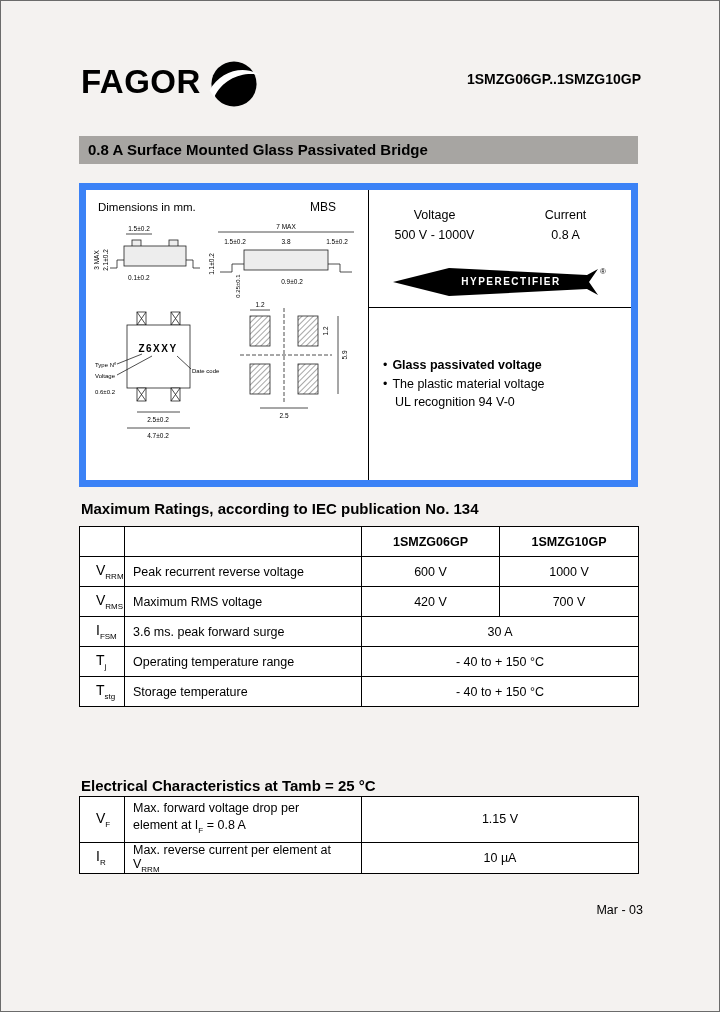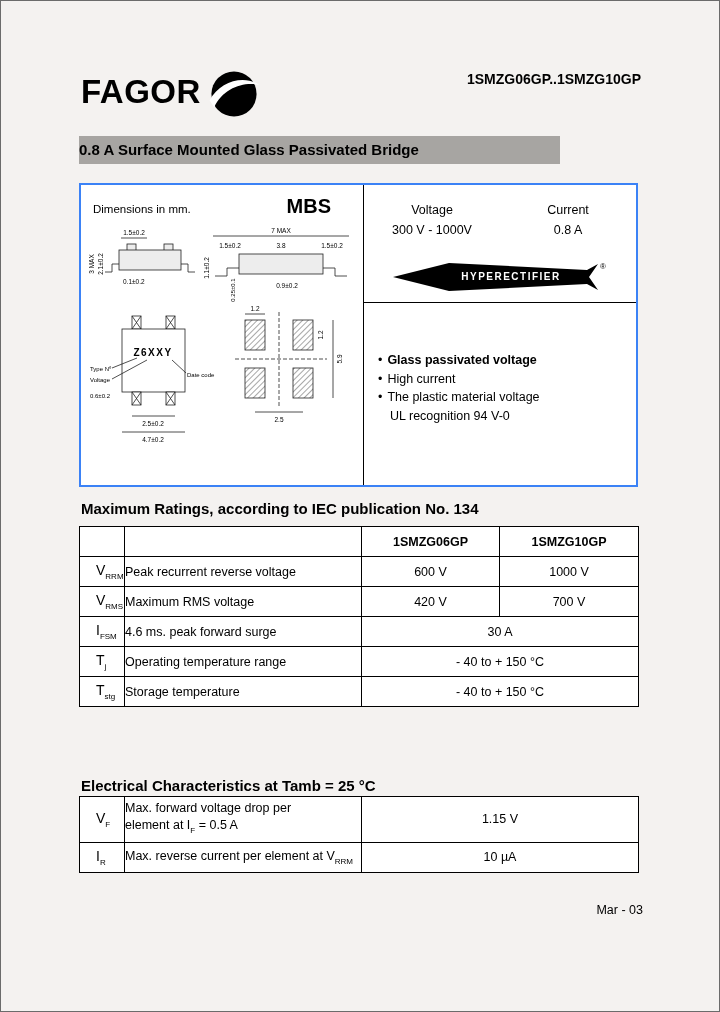--- a/index.html
+++ b/index.html
@@ -2,36 +2,36 @@
 <html><head>
 <meta charset="utf-8">
 <style>
   * { margin:0; padding:0; box-sizing:border-box; }
   html,body { width:720px; height:1012px; }
   body { font-family:"Liberation Sans", sans-serif; color:#000; background:#fff; }
   .page { position:relative; width:720px; height:1012px; background:#f4f2f0; border:1px solid #6b6b6b; overflow:hidden; }
 
   
   .header { position:absolute; left:80px; top:54px; width:560px; height:62px; }
-  .logo { position:absolute; left:0; top:10px; display:flex; align-items:center; }
+  .logo { position:absolute; left:0; top:0; display:flex; align-items:center; }
   .logo-text { font-size:33px; font-weight:bold; letter-spacing:0.5px; }
   .logo-mark { margin-left:5px; margin-top:4px; }
   .product-code { position:absolute; right:0; top:16px; font-size:14px; font-weight:bold; }
 
   
-  .title-bar { position:absolute; left:78px; top:135px; width:481px; height:28px; background:#a7a5a2;
-               font-size:15px; font-weight:bold; line-height:28px; }
+  .title-bar { position:absolute; left:78px; top:135px; width:559px; height:28px; background:#a7a5a2;
+               font-size:15px; font-weight:bold; line-height:28px; padding-left:9px; }
 
   
   .overview-box { position:absolute; left:78px; top:182px; width:559px; height:304px; background:#fff;
-                  border:2px solid #3b82f6; display:flex; }
+                  border:7px solid #3b82f6; display:flex; }
   .drawing-panel { width:283px; border-right:1px solid #000; padding:6px 6px 0 6px; }
   .drawing-header { display:flex; justify-content:space-between; align-items:baseline; padding:4px 26px 0 6px; }
   .dims-label { font-size:11.5px; }
-  .mbs { font-size:20px; font-weight:bold; }
+  .mbs { font-size:12px; font-weight:normal; }
   .right-panel { flex:1; display:flex; flex-direction:column; }
   .ratings-summary { height:118px; border-bottom:1px solid #000; position:relative; }
   .vc-row { display:flex; padding-top:15px; }
   .vc-col { flex:1; text-align:center; font-size:12.5px; line-height:20px; }
   .hyper-logo { position:absolute; left:50%; transform:translateX(-50%); bottom:8px; }
   .features { padding:48px 8px 0 14px; font-size:12.5px; line-height:18.5px; }
   .feature-bold { font-weight:bold; }
   .bullet { margin-right:5px; }
   .feature-cont { padding-left:12px; }
 
@@ -52,21 +52,21 @@
   #mr-heading { top:499px; }
   #ec-heading { top:776px; }
 
   
   table { border-collapse:collapse; background:#fff; position:absolute; left:78px; table-layout:fixed; }
   #mr-table { top:525px; width:559px; }
   #ec-table { top:795px; width:559px; }
   td { border:1px solid #000; font-size:12.5px; vertical-align:middle; }
   .sym-cell { width:45px; padding-left:16px; font-size:14px; }
   .sym-cell sub { font-size:8px; }
-  .desc-cell { width:237px; }
+  .desc-cell { width:237px; padding-left:8px; }
   .desc-cell sub { font-size:8px; }
   .val-cell { text-align:center; }
   #mr-table td { height:30px; }
   #mr-table .c1 { width:138px; }
   #mr-table .c2 { width:139px; }
   .head { font-weight:bold;margin-top:42px; }
   #ec-table .row1 td { height:44px; }
   #ec-table .row2 td { height:30px; }
   #ec-table .val-wide { width:277px; text-align:center; }
   .two-line { line-height:17px; padding-top:3px; padding-bottom:3px; }
@@ -178,36 +178,35 @@
           <text x="192" y="198" class="dim" text-anchor="middle">2.5</text>
         </g>
       </svg>
     </div>
 
     <div class="right-panel">
       <div class="ratings-summary">
         <div class="vc-row">
           <div class="vc-col">
             <div>Voltage</div>
-            <div>300 V - 1000V</div>
+            <div>500 V - 1000V</div>
           </div>
           <div class="vc-col">
             <div>Current</div>
             <div>0.8 A</div>
           </div>
         </div>
         <svg class="hyper-logo" width="218" height="34" viewBox="0 0 218 34">
           <polygon points="2,17 58,3 196,10 207,4 198,17 207,30 196,24 58,31" fill="#000"></polygon>
           <text x="120" y="20" text-anchor="middle" fill="#fff" font-size="10" font-weight="bold" letter-spacing="1.5">HYPERECTIFIER</text>
           <text x="209" y="9" font-size="8" fill="#000">®</text>
         </svg>
       </div>
       <div class="features">
         <div><span class="bullet">•</span><span class="feature-bold">Glass passivated voltage</span></div>
-        <div><span class="bullet">•</span><span>High current</span></div>
         <div><span class="bullet">•</span><span>The plastic material voltage</span></div>
         <div class="feature-cont">UL recognition 94 V-0</div>
       </div>
     </div>
   </div>
 
   <div class="section-heading" id="mr-heading">Maximum Ratings, according to IEC publication No. 134</div>
 
   <table id="mr-table">
     <tbody>
@@ -224,21 +223,21 @@
       <td class="val-cell">1000 V</td>
     </tr>
     <tr>
       <td class="sym-cell"><span>V</span><sub>RMS</sub></td>
       <td class="desc-cell">Maximum RMS voltage</td>
       <td class="val-cell">420 V</td>
       <td class="val-cell">700 V</td>
     </tr>
     <tr>
       <td class="sym-cell"><span>I</span><sub>FSM</sub></td>
-      <td class="desc-cell">4.6 ms. peak forward surge</td>
+      <td class="desc-cell">3.6 ms. peak forward surge</td>
       <td class="val-cell" colspan="2">30 A</td>
     </tr>
     <tr>
       <td class="sym-cell"><span>T</span><sub>j</sub></td>
       <td class="desc-cell">Operating temperature range</td>
       <td class="val-cell" colspan="2">- 40 to + 150 °C</td>
     </tr>
     <tr>
       <td class="sym-cell"><span>T</span><sub>stg</sub></td>
       <td class="desc-cell">Storage temperature</td>
@@ -248,21 +247,21 @@
     </table>
 
   <div class="section-heading" id="ec-heading">Electrical Characteristics at Tamb = 25 °C</div>
 
   <table id="ec-table">
     <tbody>
         <tr class="row1">
       <td class="sym-cell"><span>V</span><sub>F</sub></td>
       <td class="desc-cell two-line">
         <span>Max. forward voltage drop per</span><br>
-        <span>element at I</span><sub>F</sub><span> = 0.5 A</span>
+        <span>element at I</span><sub>F</sub><span> = 0.8 A</span>
       </td>
       <td class="val-wide">1.15 V</td>
     </tr>
     <tr class="row2">
       <td class="sym-cell"><span>I</span><sub>R</sub></td>
       <td class="desc-cell">
         <span>Max. reverse current per element at V</span><sub>RRM</sub>
       </td>
       <td class="val-wide">10 µA</td>
     </tr>

